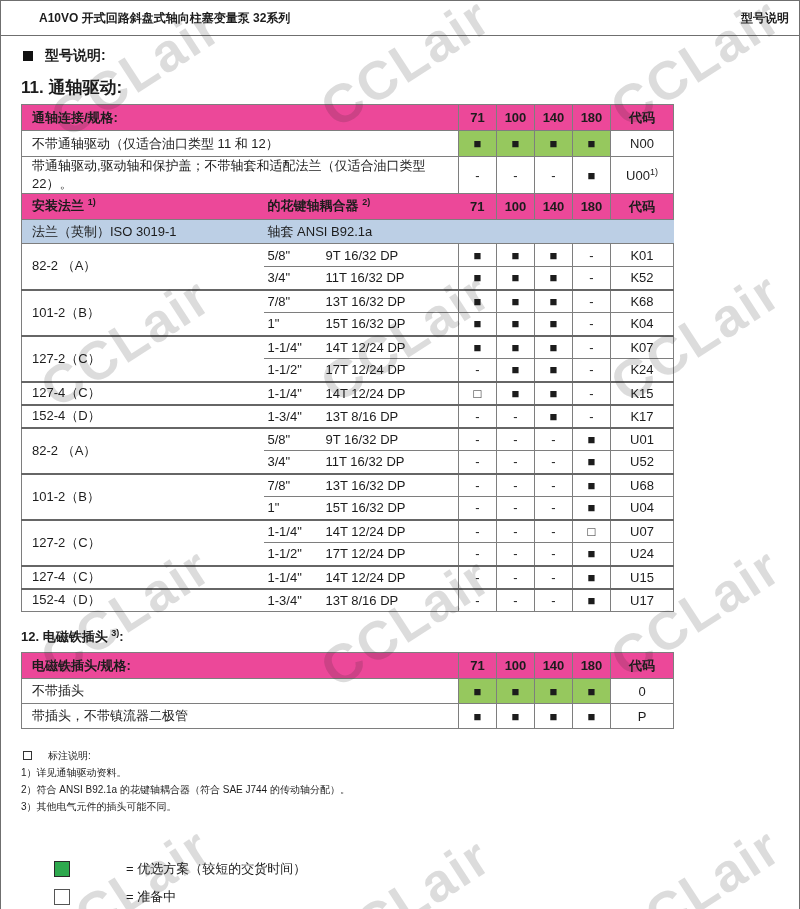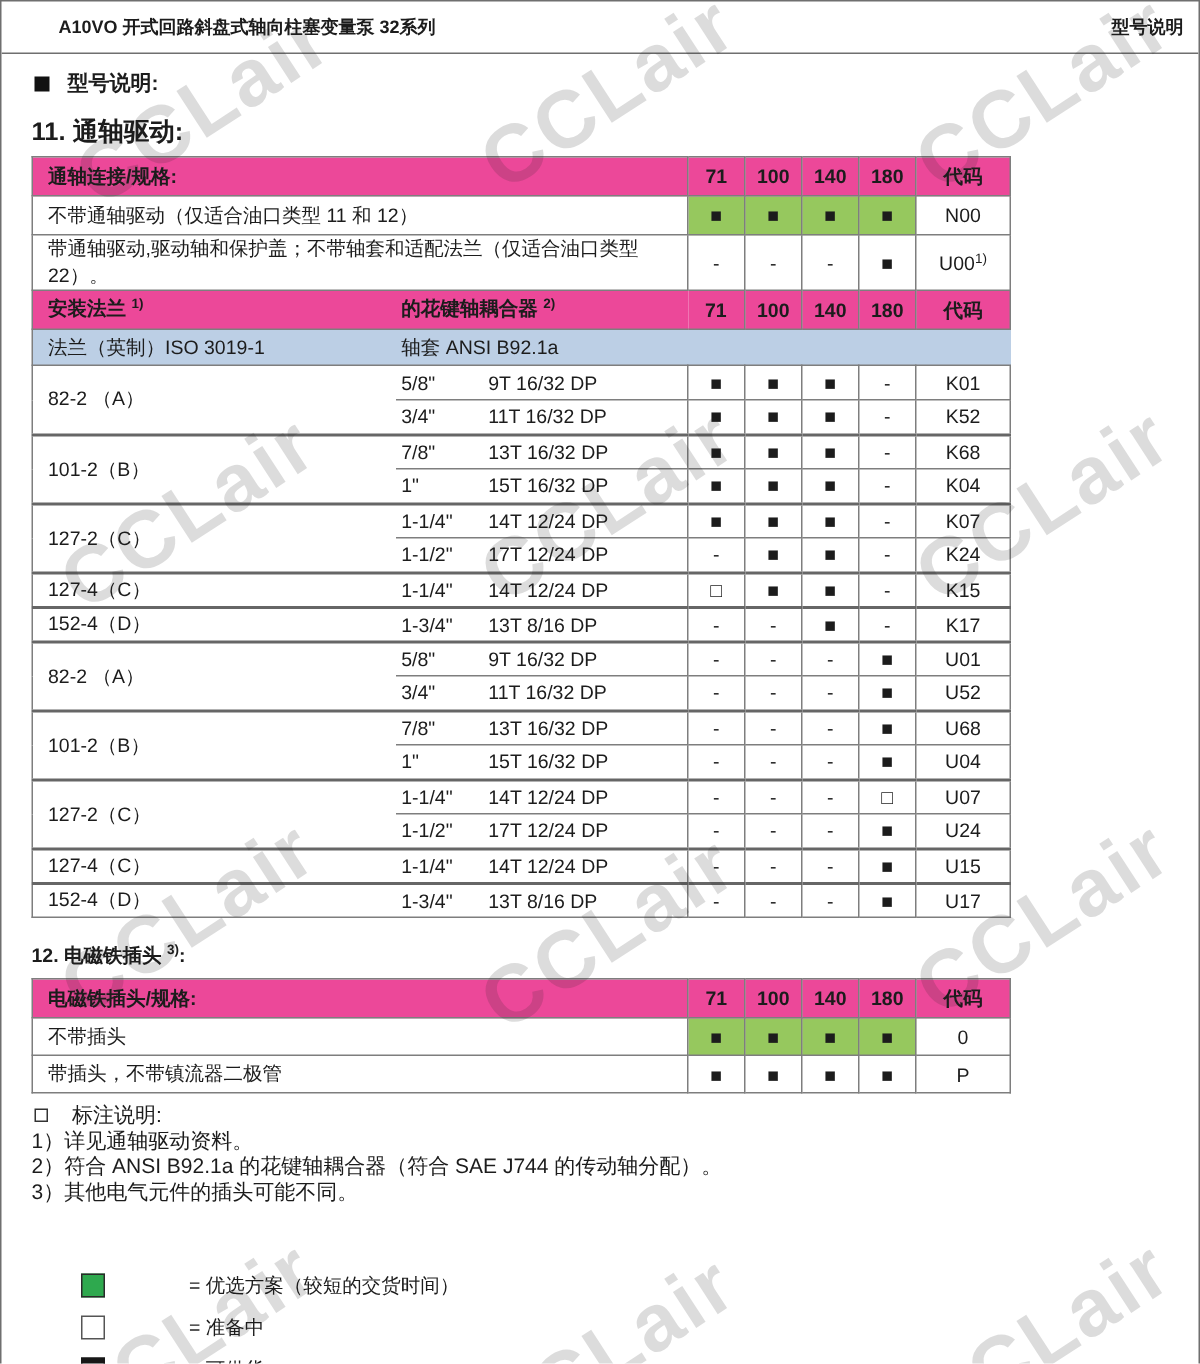--- a/index.html
+++ b/index.html
@@ -47,21 +47,21 @@
   td.size { padding-left:4px; border-left-style:hidden; border-right-style:hidden; }
   td.spl { padding-left:8px; border-left-style:hidden; }
   td.sym { text-align:center; font-size:13px; }
   td.code { text-align:center; }
   td.gc { background:#96C85E; }
   tr.gtop td { border-top:2px solid #666; }
   td.hdr-c { text-align:center;margin-top:48px; }
 
   .heading12 { margin:16px 0 6px 0; font-size:13px; font-weight:bold; }
 
-  .footnotes { margin-top:6px; font-size:14px; line-height:17px; }
+  .footnotes { margin-top:18px; font-size:10px; line-height:17px; }
   .fn-title { display:flex; align-items:center; }
   .sq-outline { width:9px; height:9px; border:1.5px solid #333; background:#fff; margin:0 16px 0 2px; flex:0 0 auto; }
 
   .legend { margin-top:46px; }
   .legend-row { display:flex; align-items:center; margin:0 0 12px 33px; height:16px; font-size:13px; }
   .legend-icon { width:16px; height:16px; margin-right:56px; flex:0 0 auto;
                  display:flex; align-items:center; justify-content:center; }
   .li-green { background:#2EA94E; border:1px solid #2a2a2a; }
   .li-black { background:#171717; border:1px solid #171717; }
   .li-white { background:#fff; border:1.5px solid #555; }

